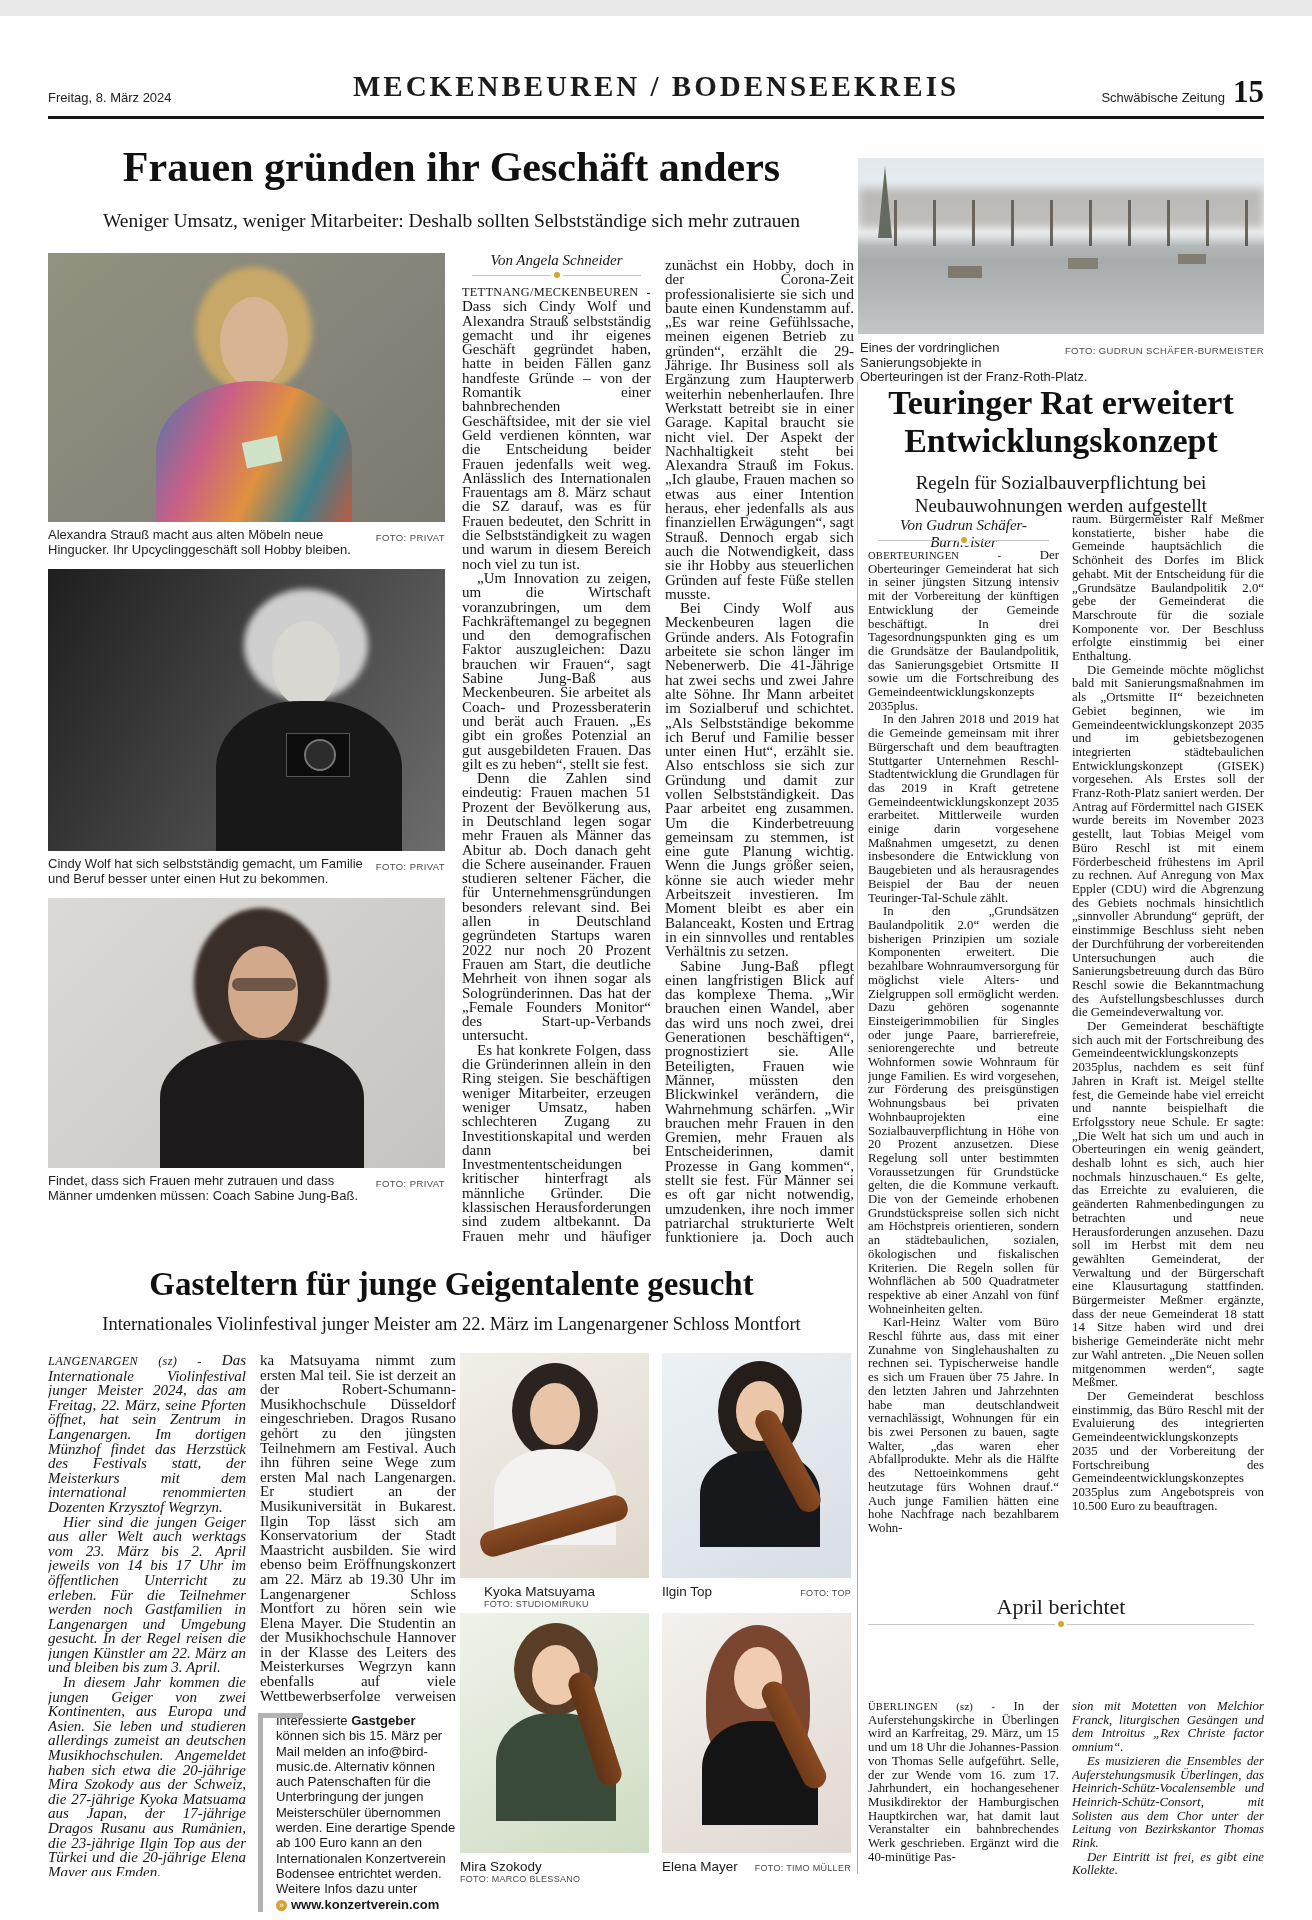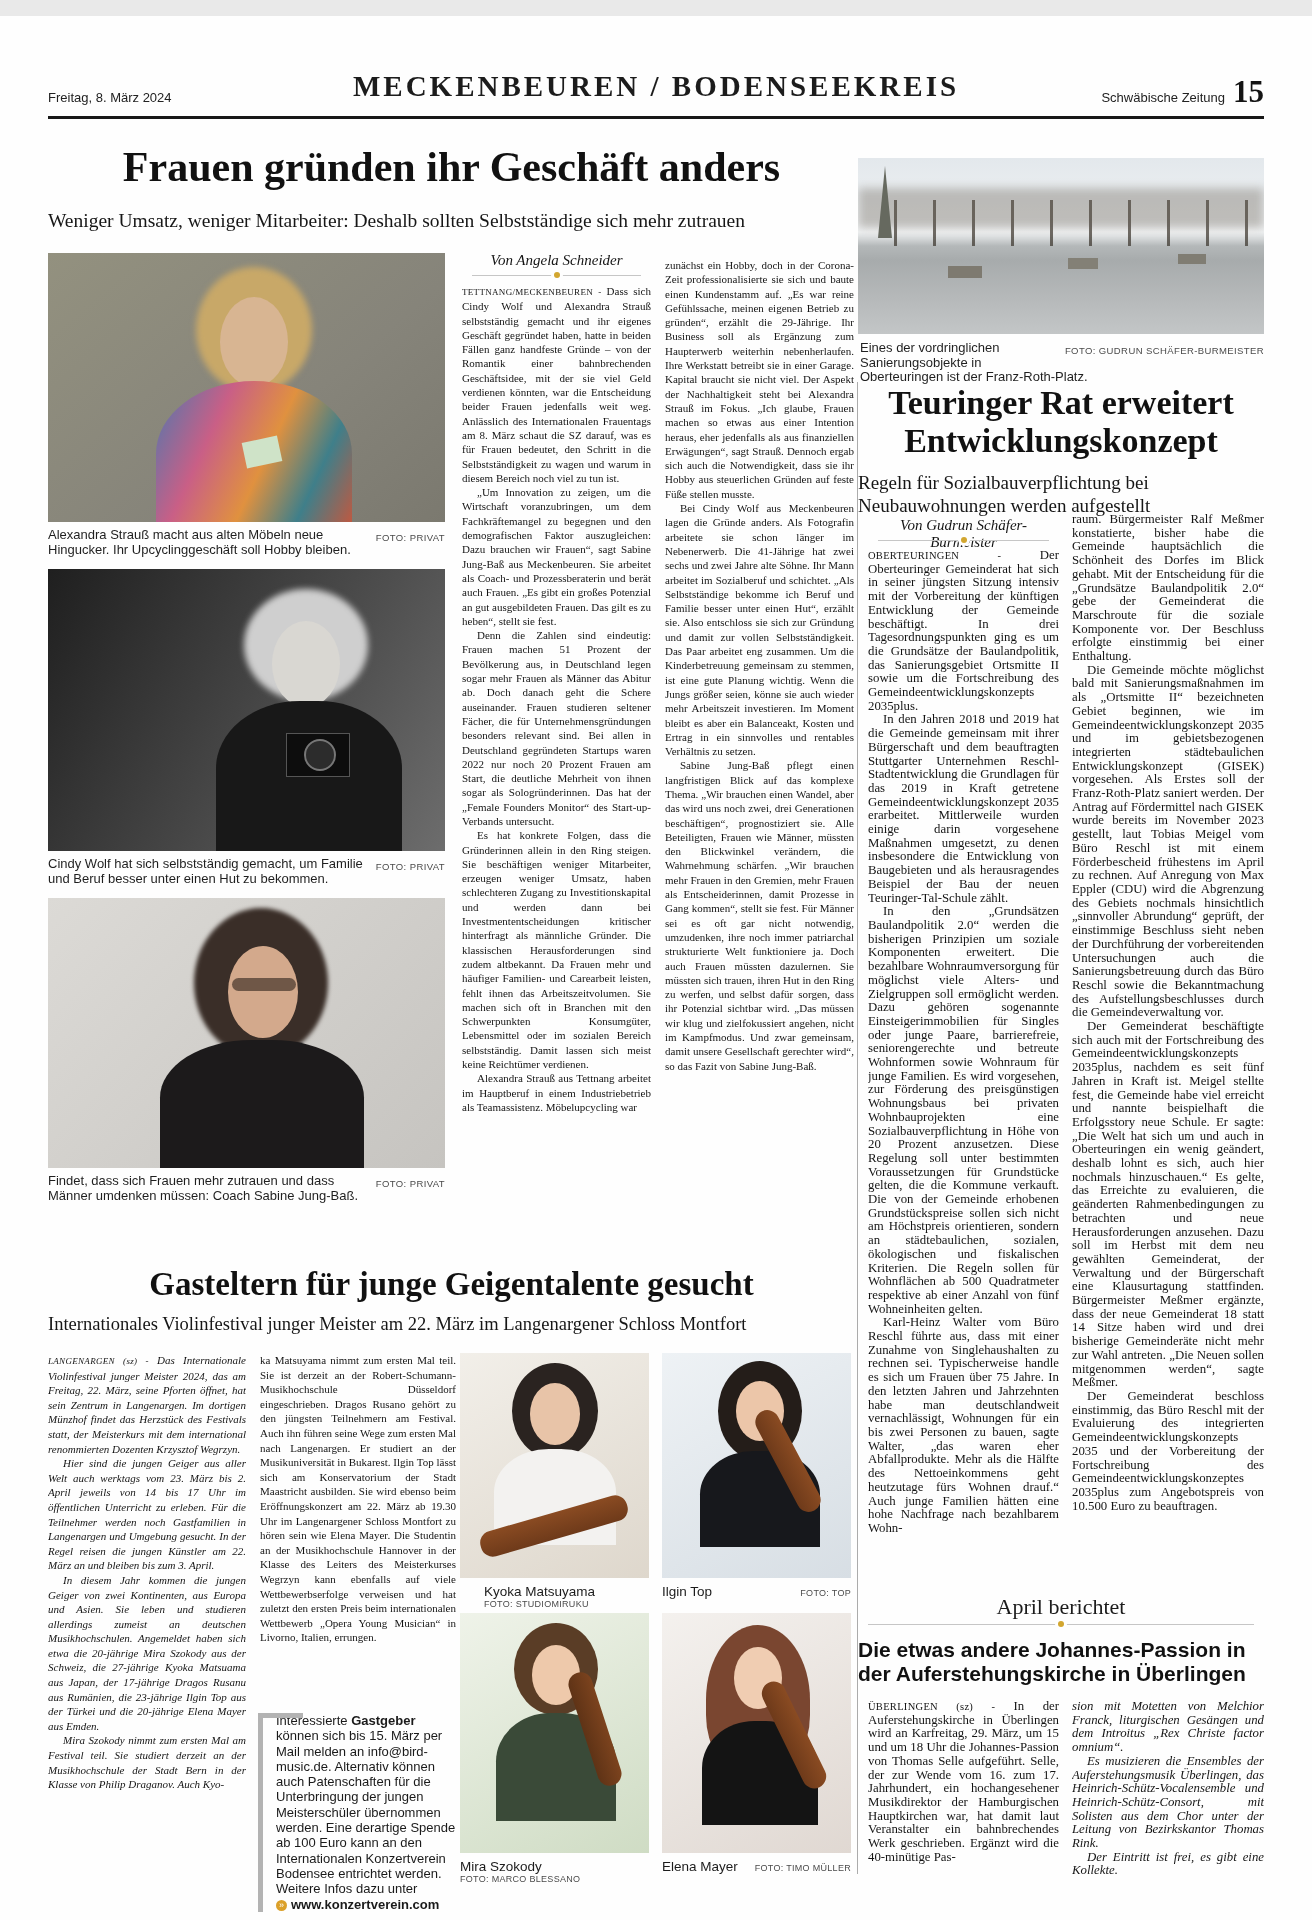--- a/index.html
+++ b/index.html
@@ -7,29 +7,29 @@
         font-family:"Liberation Serif",serif;color:#141414;overflow:hidden;}
   
   .hdr-date{position:absolute;left:48px;top:74px;font-family:"Liberation Sans",sans-serif;font-size:13px;color:#222;}
   .hdr-section{position:absolute;left:0;top:54px;width:100%;text-align:center;font-size:29px;font-weight:bold;letter-spacing:3px;color:#1c1c1c;}
   .hdr-right{position:absolute;right:48px;top:58px;display:flex;align-items:baseline;gap:8px;}
   .hdr-paper{font-family:"Liberation Sans",sans-serif;font-size:13px;color:#222;}
   .hdr-page{font-size:31px;font-weight:bold;}
   .hdr-rule{position:absolute;left:48px;top:100px;width:1216px;height:3px;background:#181818;}
   
   .headline{position:absolute;font-weight:bold;text-align:center;color:#111;}
-  .subhead{position:absolute;text-align:left;white-space:nowrap;color:#161616;}
+  .subhead{position:absolute;text-align:center;white-space:nowrap;color:#161616;}
   .byline{position:absolute;text-align:center;font-style:italic;font-size:15px;}
   .brule{position:absolute;height:1px;background:#c6c6c6;}
   .gdot{position:absolute;width:6px;height:6px;border-radius:50%;background:#d2a62f;top:-3px;left:50%;margin-left:-3px;box-shadow:0 0 0 3px #fefefe;}
   .col{position:absolute;text-align:justify;overflow:hidden;}
   .col p{margin:0;text-indent:15px;}
   .col p.flush{text-indent:0;}
   .lead{font-size:0.82em;letter-spacing:.3px;}
-  .body-a{font-size:11px;line-height:14.3px;}
+  .body-a{font-size:15px;line-height:14.3px;}
   .body-b{font-size:12.8px;line-height:13.7px;}
   
   .caption{position:absolute;font-family:"Liberation Sans",sans-serif;font-size:13px;line-height:14.5px;color:#1f1f1f;}
   .caption .credit{float:right;font-size:9.5px;letter-spacing:.4px;color:#4a4a4a;margin-top:3px;margin-left:8px;}
   .vcap{position:absolute;display:flex;justify-content:space-between;align-items:baseline;font-family:"Liberation Sans",sans-serif;}
   .vcap .vname{font-size:13.5px;color:#1c1c1c;}
   .vcap .credit{font-size:9px;letter-spacing:.3px;color:#4a4a4a;}
   
   .photo{position:absolute;overflow:hidden;}
   .photo div{position:absolute;}
@@ -210,21 +210,20 @@
   </div>
   <div class="vcap" style="left:662px;top:1843px;width:189px;">
     <span class="vname">Elena Mayer</span>
     <span class="credit">FOTO: TIMO MÜLLER</span>
   </div>
 
   <div class="kurz-head" style="left:858px;top:1578px;width:406px;">April berichtet</div>
   <div class="brule" style="left:868px;top:1608px;width:386px;">
       <span class="gdot"></span>
     </div>
-  <div class="kurz-title" style="left:858px;top:1622px;width:402px;">Die etwas andere Johannes-Passion in der Auferstehungskirche in Überlingen</div>
   <div class="col body-b" style="left:868px;top:1684px;width:191px;height:182px;">
       <p class="flush"><span class="lead">ÜBERLINGEN (sz) - </span>In der Auferstehungskirche in Überlingen wird an Karfreitag, 29. März, um 15 und um 18 Uhr die Johannes-Passion von Thomas Selle aufgeführt. Selle, der zur Wende vom 16. zum 17. Jahrhundert, ein hochangesehener Musikdirektor der Hamburgischen Hauptkirchen war, hat damit laut Veranstalter ein bahnbrechendes Werk geschrieben. Ergänzt wird die 40-minütige Pas-</p>
     </div>
   <div class="col body-b" style="left:1072px;top:1684px;width:192px;height:182px;font-style:italic;">
       <p class="flush">sion mit Motetten von Melchior Franck, liturgischen Gesängen und dem Introitus „Rex Christe factor omnium“.</p>
       <p>Es musizieren die Ensembles der Auferstehungsmusik Überlingen, das Heinrich-Schütz-Vocalensemble und Heinrich-Schütz-Consort, mit Solisten aus dem Chor unter der Leitung von Bezirkskantor Thomas Rink.</p>
       <p>Der Eintritt ist frei, es gibt eine Kollekte.</p>
     </div>
 
 </div>

